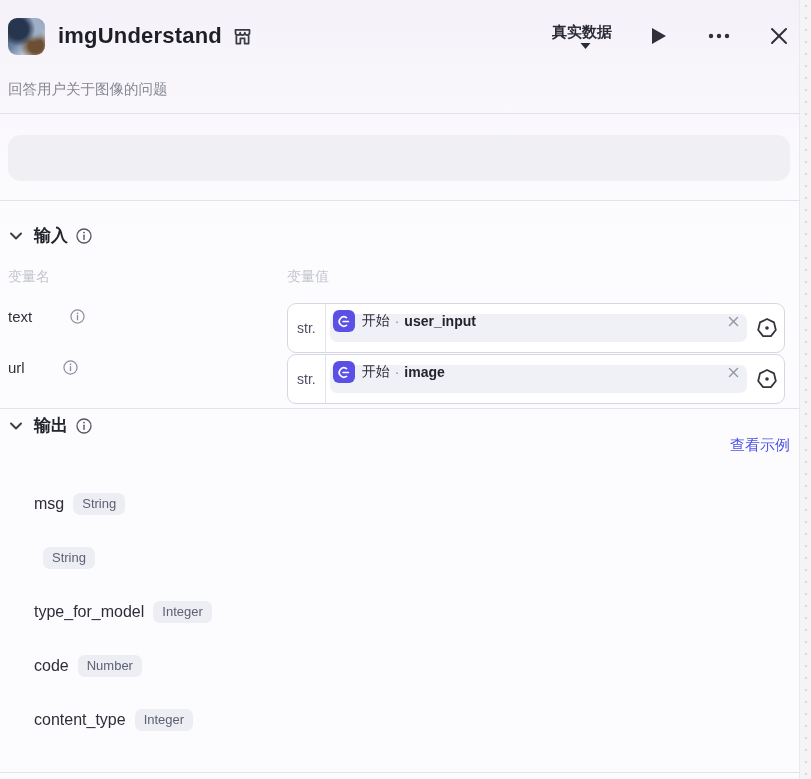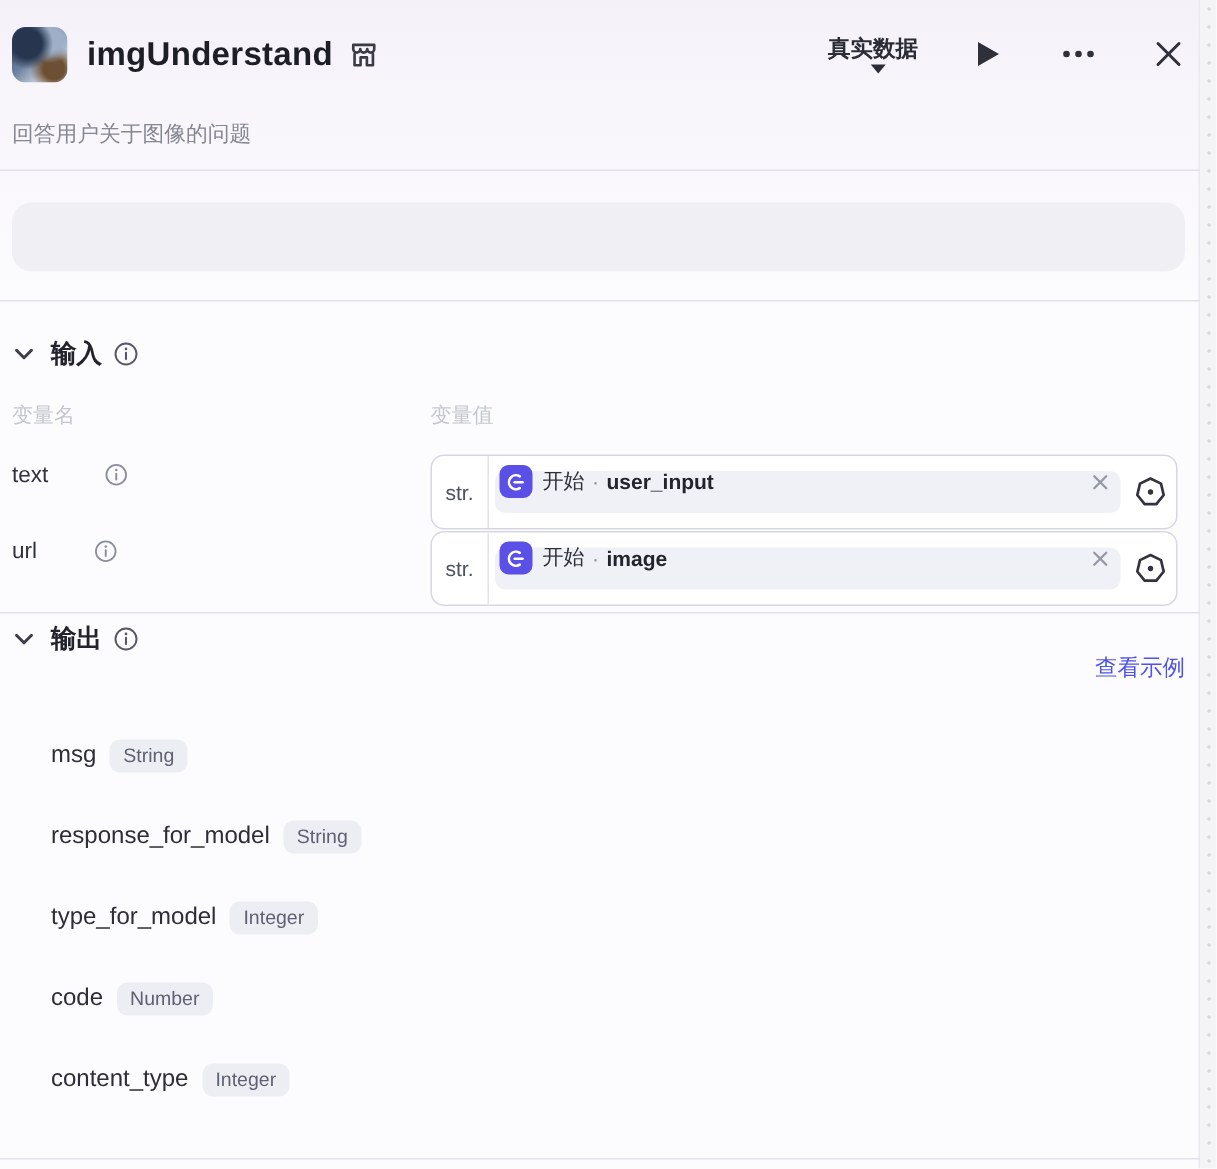--- a/index.html
+++ b/index.html
@@ -257,21 +257,20 @@
         </svg>
     </span>
   </div>
   <span class="example-link">查看示例</span>
 
   <div class="out-item" style="top:491px">
     <span class="out-name">msg</span>
     <span class="out-badge">String</span>
   </div>
   <div class="out-item" style="top:545px">
-    <span class="out-name">response_for_model</span>
     <span class="out-badge">String</span>
   </div>
   <div class="out-item" style="top:599px">
     <span class="out-name">type_for_model</span>
     <span class="out-badge">Integer</span>
   </div>
   <div class="out-item" style="top:653px">
     <span class="out-name">code</span>
     <span class="out-badge">Number</span>
   </div>

